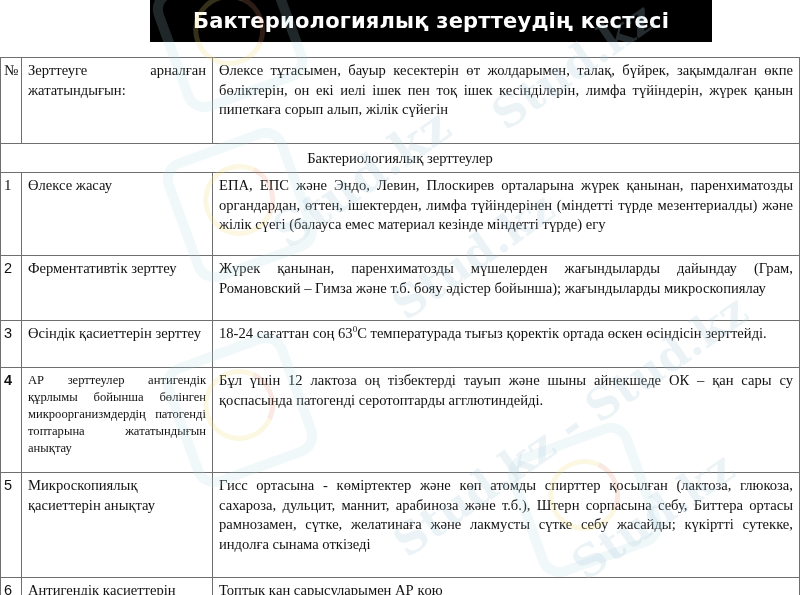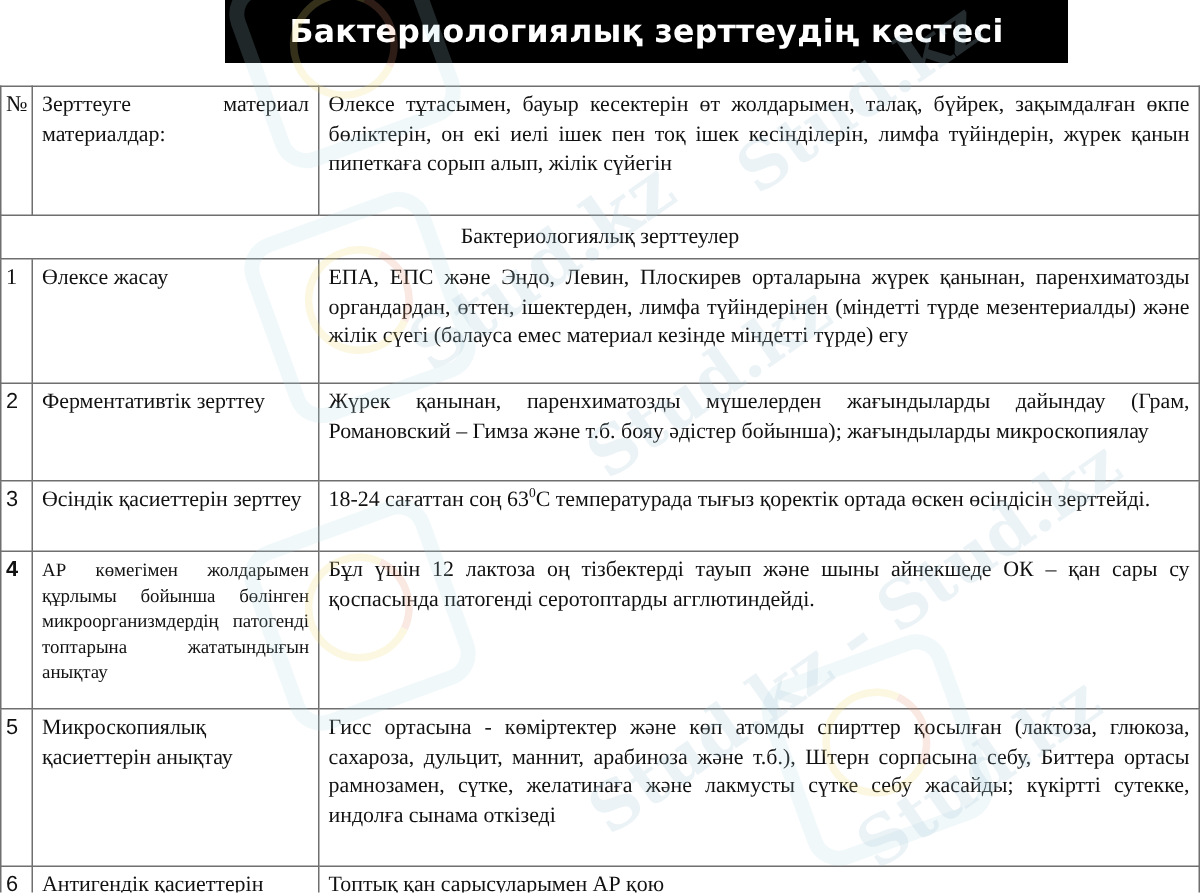--- a/index.html
+++ b/index.html
@@ -112,21 +112,21 @@
 
 <table class="doc-table">
   <colgroup>
     <col style="width:21px">
     <col style="width:191px">
     <col style="width:587px">
   </colgroup>
   <tbody>
       <tr style="height:86px">
     <td class="num">№</td>
-    <td>Зерттеуге материал материалдар:</td>
+    <td>Зерттеуге арналған жататындығын:</td>
     <td>Өлексе тұтасымен, бауыр кесектерін өт жолдарымен, талақ, бүйрек, зақымдалған өкпе бөліктерін, он екі иелі ішек пен тоқ ішек кесінділерін, лимфа түйіндерін, жүрек қанын пипеткаға сорып алып, жілік сүйегін</td>
   </tr>
   <tr style="height:29px">
     <td class="section" colspan="3">Бактериологиялық зерттеулер</td>
   </tr>
   <tr style="height:83px">
     <td class="num">1</td>
     <td>Өлексе жасау</td>
     <td>ЕПА, ЕПС және Эндо, Левин, Плоскирев орталарына жүрек қанынан, паренхиматозды органдардан, өттен, ішектерден, лимфа түйіндерінен (міндетті түрде мезентериалды) және жілік сүегі (балауса емес материал кезінде міндетті түрде) егу</td>
   </tr>
@@ -135,21 +135,21 @@
     <td>Ферментативтік зерттеу</td>
     <td>Жүрек қанынан, паренхиматозды мүшелерден жағындыларды дайындау (Грам, Романовский – Гимза және т.б. бояу әдістер бойынша); жағындыларды микроскопиялау</td>
   </tr>
   <tr style="height:47px">
     <td class="num sans">3</td>
     <td>Өсіндік қасиеттерін зерттеу</td>
     <td><span>18-24 сағаттан соң 63</span><sup>0</sup><span>С температурада тығыз қоректік ортада өскен өсіндісін зерттейді.</span></td>
   </tr>
   <tr style="height:105px">
     <td class="num sans" style="font-weight:bold">4</td>
-    <td class="small">АР көмегімен жолдарымен құрлымы бойынша бөлінген микроорганизмдердің патогенді топтарына жататындығын анықтау</td>
+    <td class="small">АР зерттеулер антигендік құрлымы бойынша бөлінген микроорганизмдердің патогенді топтарына жататындығын анықтау</td>
     <td>Бұл үшін 12 лактоза оң тізбектерді тауып және шыны айнекшеде ОК – қан сары су қоспасында патогенді серотоптарды агглютиндейді.</td>
   </tr>
   <tr style="height:105px">
     <td class="num sans">5</td>
     <td>Микроскопиялық қасиеттерін анықтау</td>
     <td>Гисс ортасына - көміртектер және көп атомды спирттер қосылған (лактоза, глюкоза, сахароза, дульцит, маннит, арабиноза және т.б.), Штерн сорпасына себу, Биттера ортасы рамнозамен, сүтке, желатинаға және лакмусты сүтке себу жасайды; күкіртті сутекке, индолға сынама откізеді</td>
   </tr>
   <tr style="height:40px">
     <td class="num sans">6</td>
     <td>Антигендік қасиеттерін</td>

